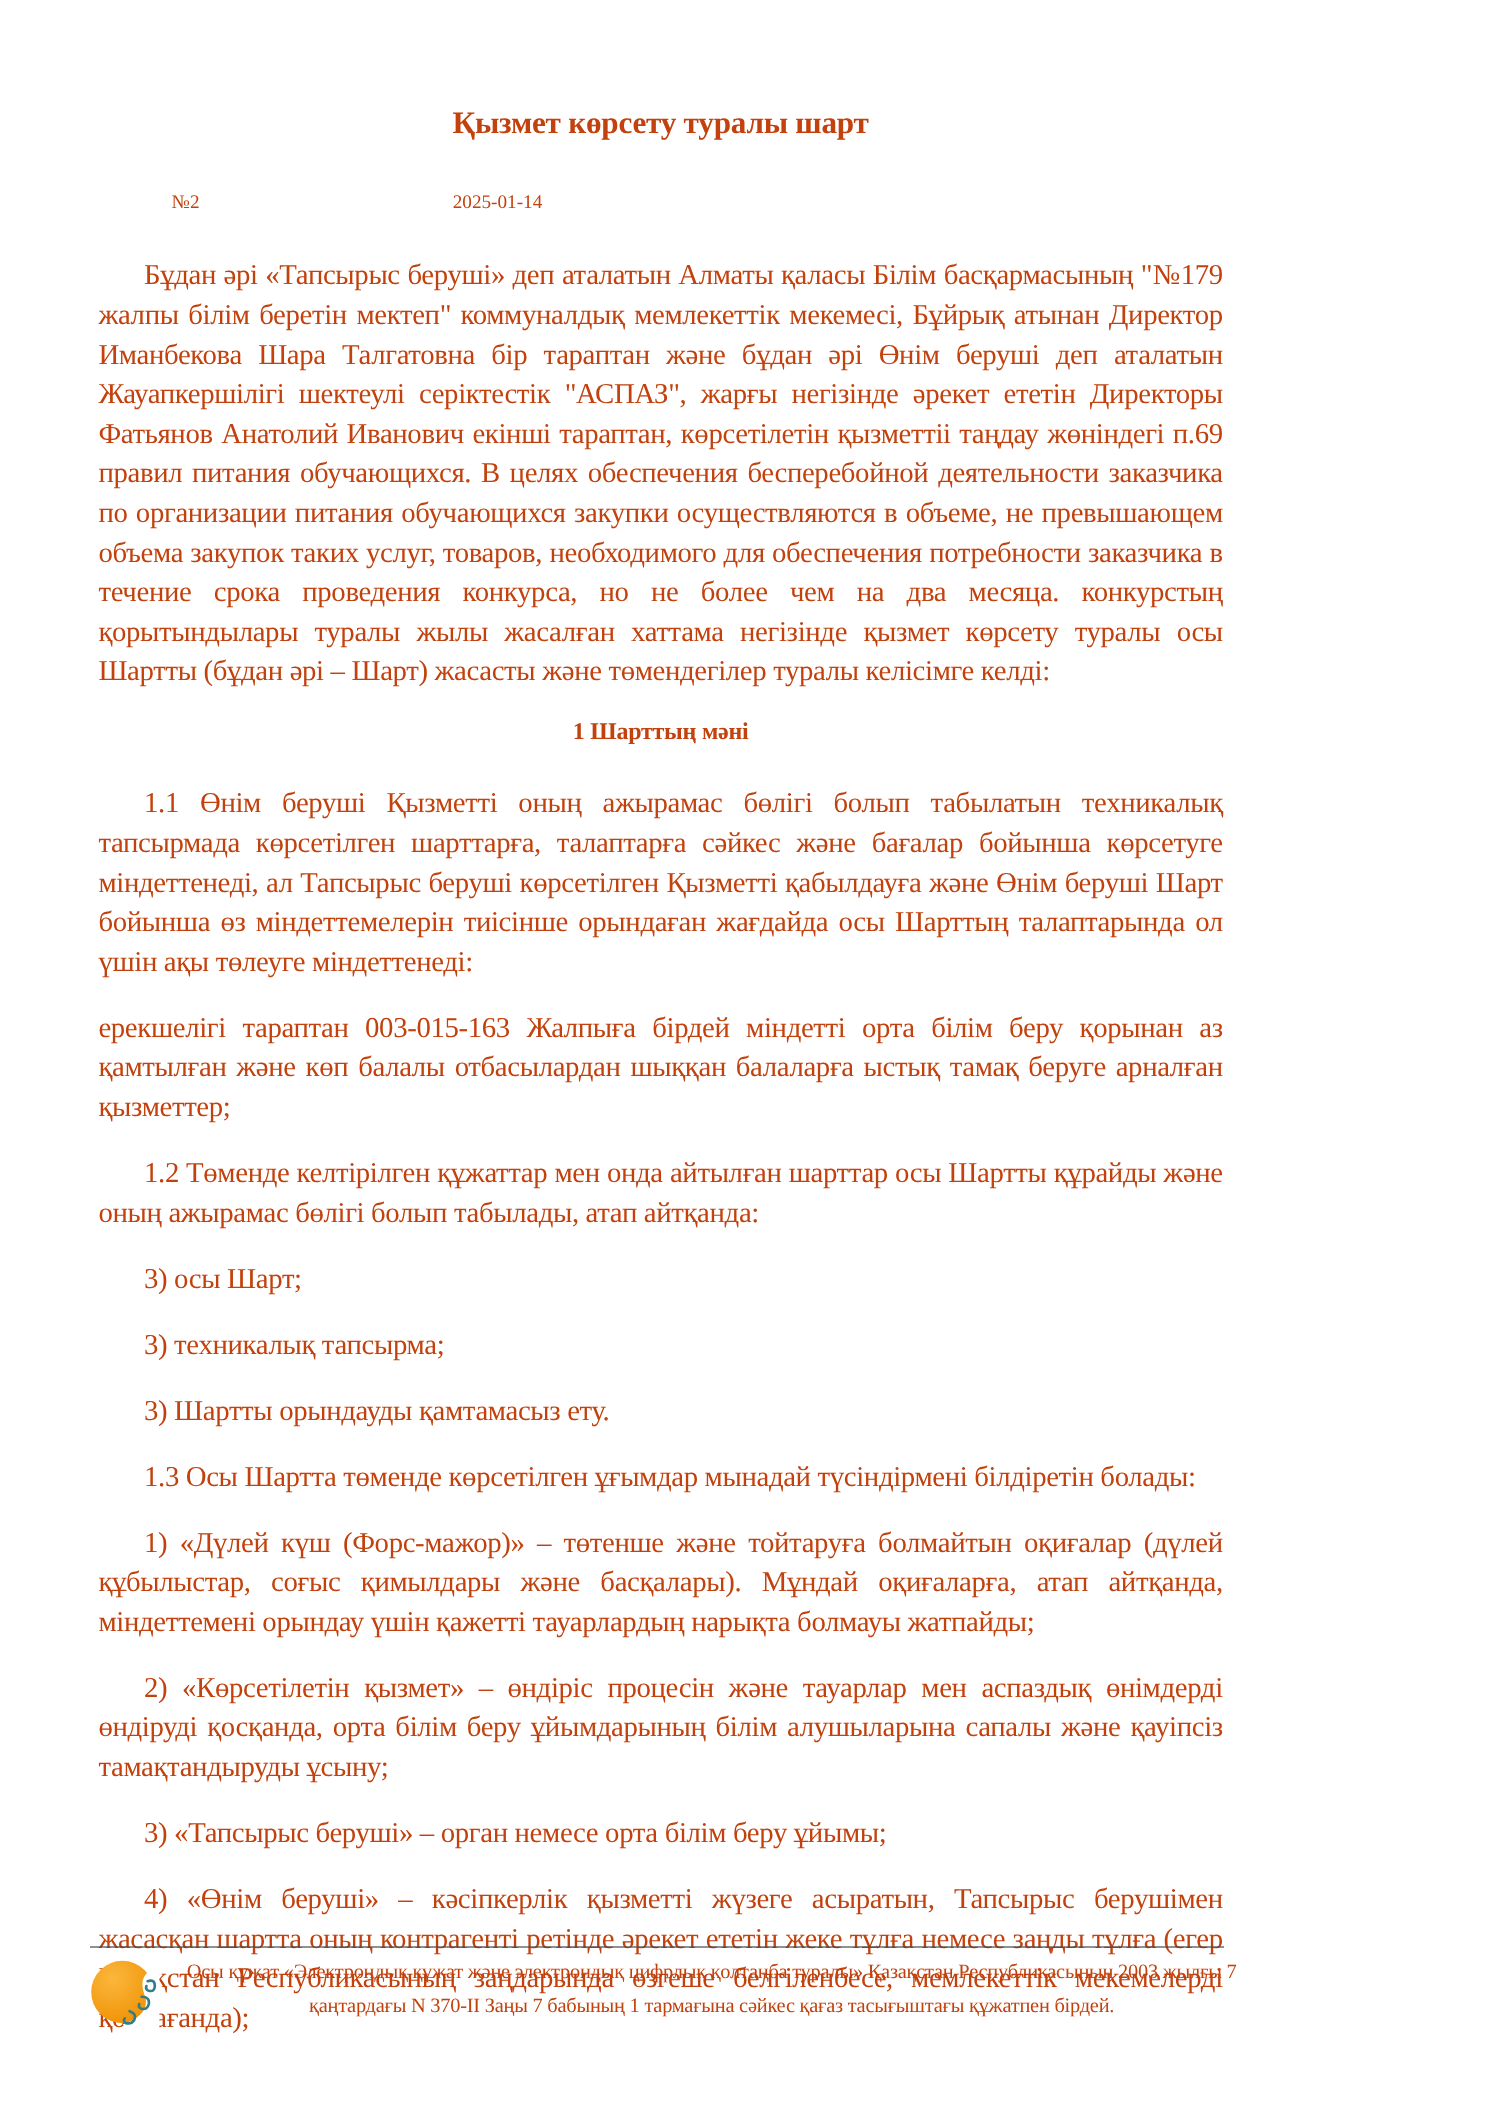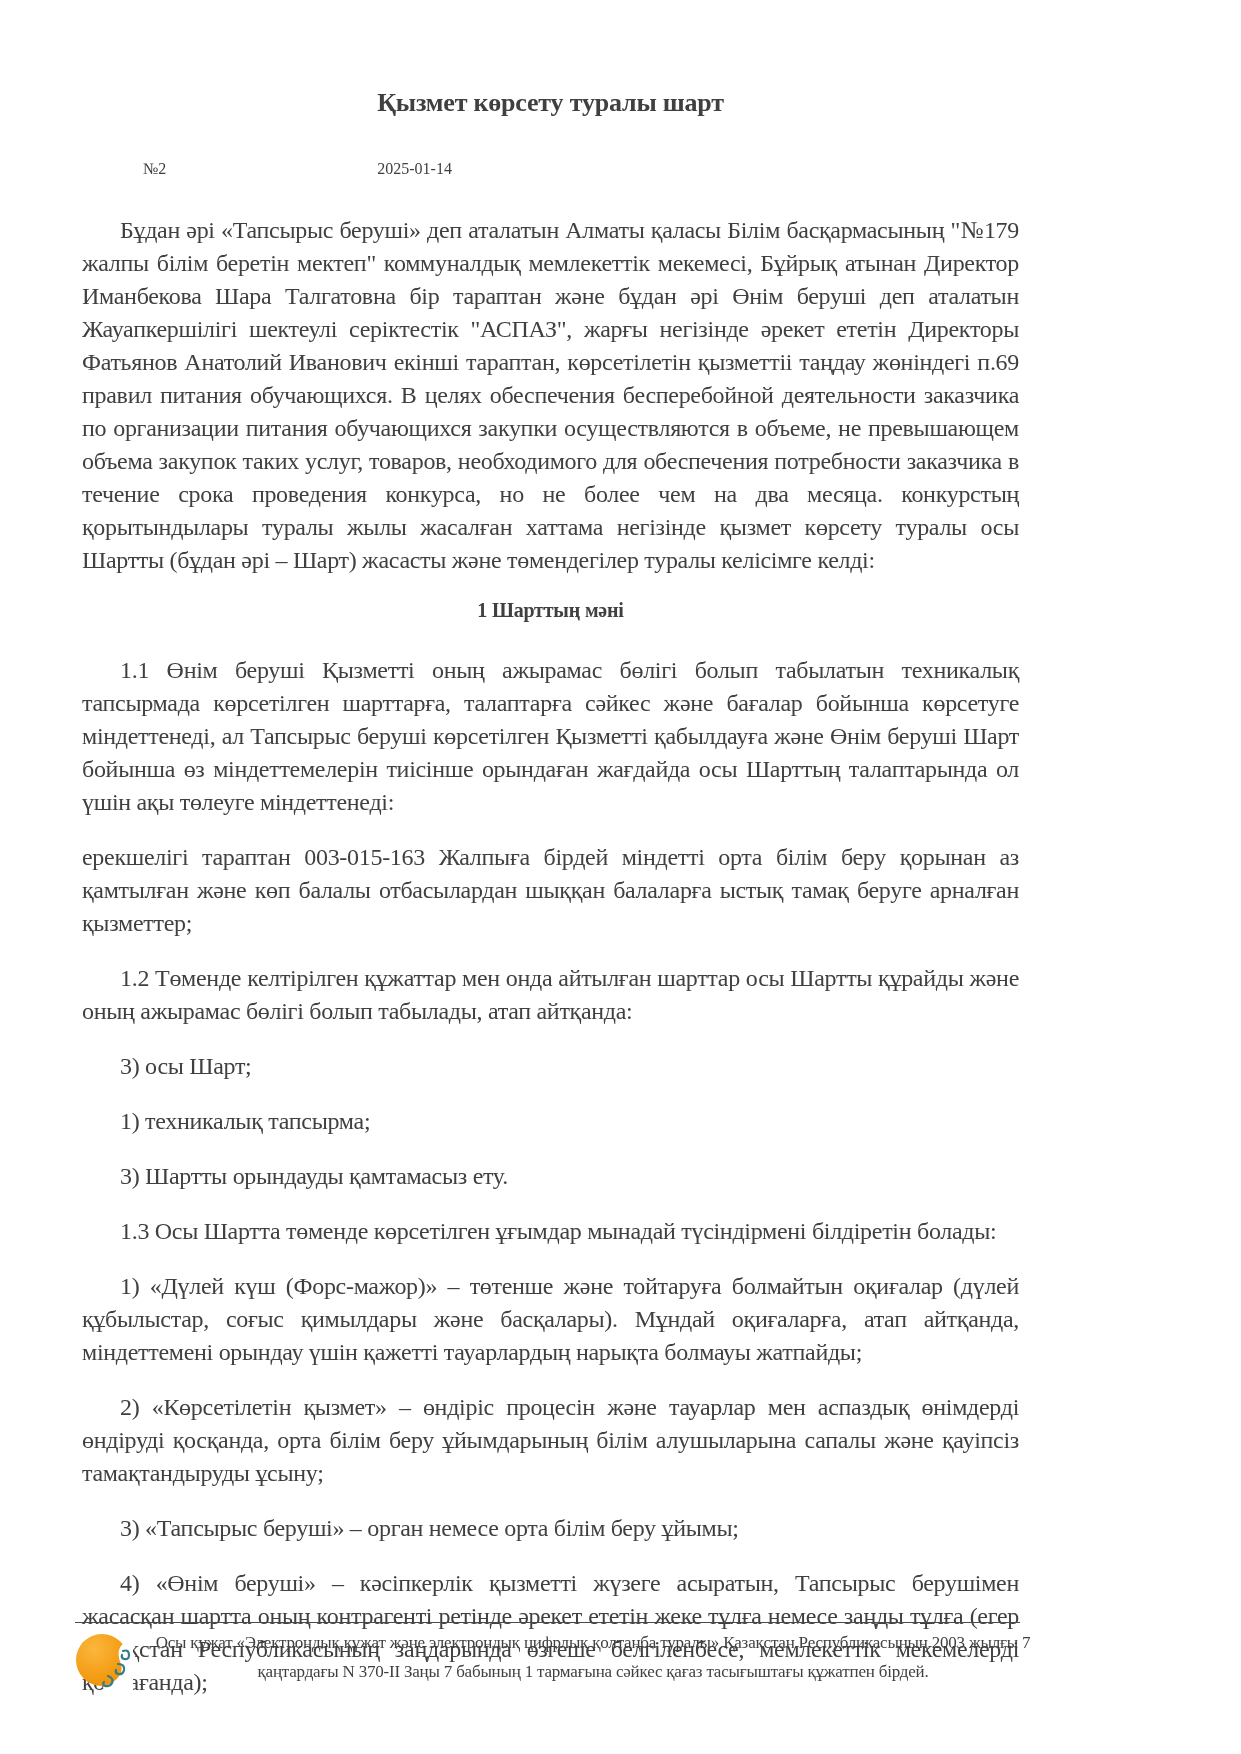--- a/index.html
+++ b/index.html
@@ -1,21 +1,21 @@
 <!DOCTYPE html>
 <html lang="kk"><head>
 <meta charset="utf-8">
 <style>
   html, body { margin: 0; padding: 0; background: #ffffff; }
   .page {
     position: relative;
     width: 1095px;
     height: 1754px;
     background: #ffffff;
-    color: #404040;
+    color: #c2410c;
     font-family: "Liberation Serif", "DejaVu Serif", serif;
     overflow: hidden;
   }
   .content {
     position: absolute;
     left: 82px;
     right: 76px;
     top: 88px;
   }
   .title {
@@ -88,21 +88,21 @@
 
     <h2 class="section-heading">1 Шарттың мәні</h2>
 
     <p class="para indent">1.1 Өнім беруші Қызметті оның ажырамас бөлігі болып табылатын техникалық тапсырмада көрсетілген шарттарға, талаптарға сәйкес және бағалар бойынша көрсетуге міндеттенеді, ал Тапсырыс беруші көрсетілген Қызметті қабылдауға және Өнім беруші Шарт бойынша өз міндеттемелерін тиісінше орындаған жағдайда осы Шарттың талаптарында ол үшін ақы төлеуге міндеттенеді:</p>
 
     <p class="para"><span>ерекшелігі тараптан </span><span class="lot-code">003-015-163</span><span> Жалпыға бірдей міндетті орта білім беру қорынан аз қамтылған және көп балалы отбасылардан шыққан балаларға ыстық тамақ беруге арналған қызметтер;</span></p>
 
     <p class="para indent">1.2 Төменде келтірілген құжаттар мен онда айтылған шарттар осы Шартты құрайды және оның ажырамас бөлігі болып табылады, атап айтқанда:</p>
 
     <p class="para indent">3) осы Шарт;</p>
-    <p class="para indent">1) техникалық тапсырма;</p>
+    <p class="para indent">3) техникалық тапсырма;</p>
     <p class="para indent">3) Шартты орындауды қамтамасыз ету.</p>
 
     <p class="para indent">1.3 Осы Шартта төменде көрсетілген ұғымдар мынадай түсіндірмені білдіретін болады:</p>
 
     <p class="para indent">1) «Дүлей күш (Форс-мажор)» – төтенше және тойтаруға болмайтын оқиғалар (дүлей құбылыстар, соғыс қимылдары және басқалары). Мұндай оқиғаларға, атап айтқанда, міндеттемені орындау үшін қажетті тауарлардың нарықта болмауы жатпайды;</p>
     <p class="para indent">2) «Көрсетілетін қызмет» – өндіріс процесін және тауарлар мен аспаздық өнімдерді өндіруді қосқанда, орта білім беру ұйымдарының білім алушыларына сапалы және қауіпсіз тамақтандыруды ұсыну;</p>
     <p class="para indent">3) «Тапсырыс беруші» – орган немесе орта білім беру ұйымы;</p>
     <p class="para indent">4) «Өнім беруші» – кәсіпкерлік қызметті жүзеге асыратын, Тапсырыс берушімен жасасқан шартта оның контрагенті ретінде әрекет ететін жеке тұлға немесе заңды тұлға (егер Қазақстан Республикасының заңдарында өзгеше белгіленбесе, мемлекеттік мекемелерді қоспағанда);</p>
 
   </div>

